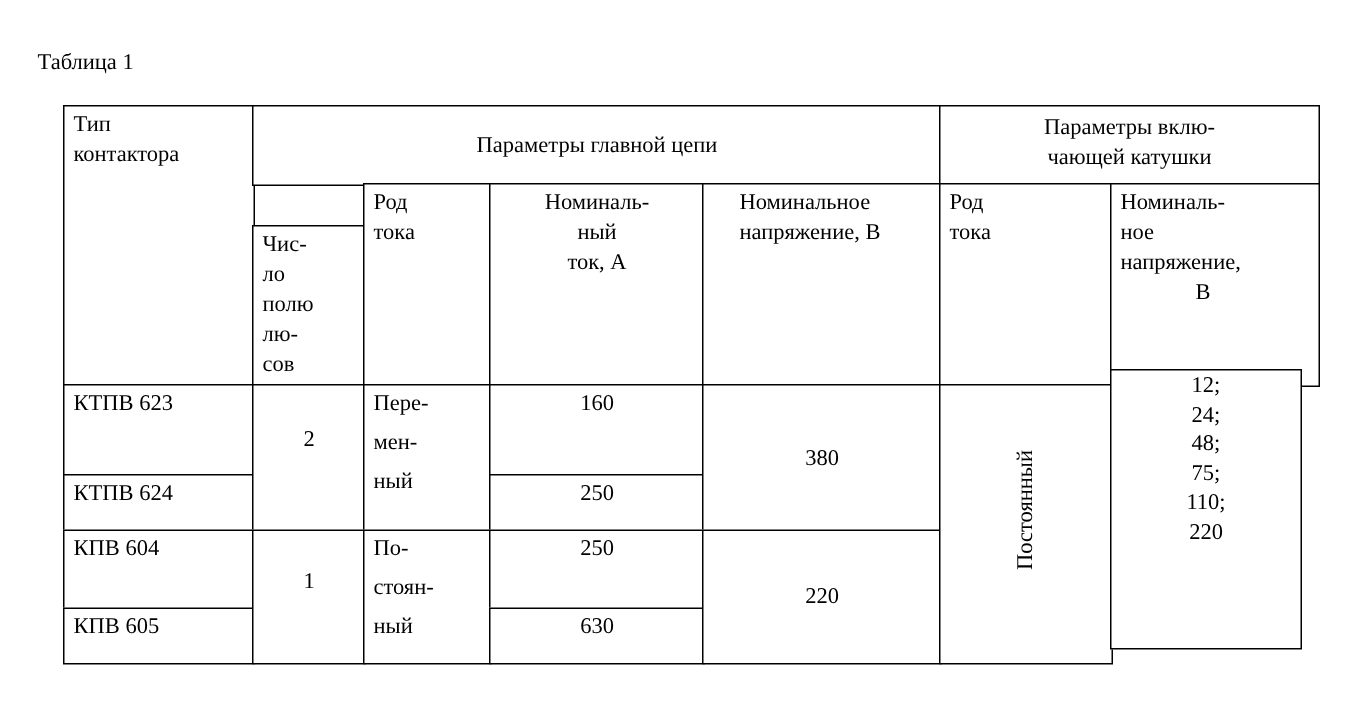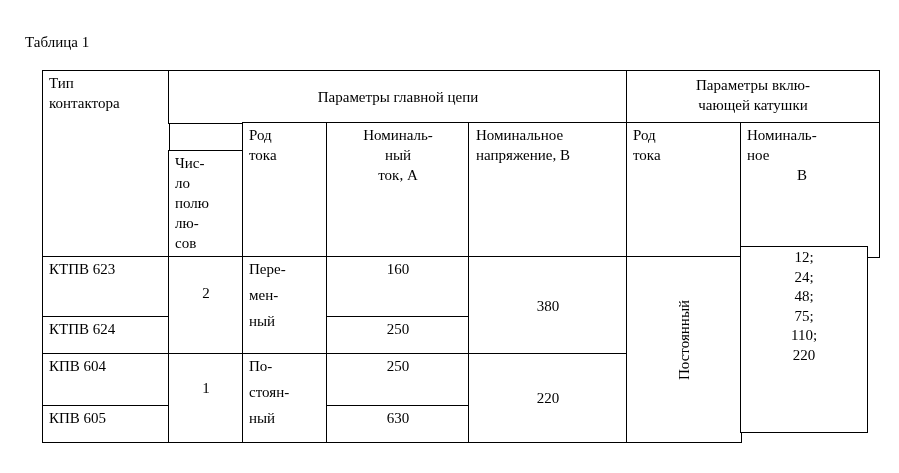--- a/index.html
+++ b/index.html
@@ -56,31 +56,32 @@
   </div>
   <div class="cell" style="left:200px;top:52px;width:86px;height:136px;">
     <span class="line">Род</span>
     <span class="line">тока</span>
   </div>
   <div class="cell center" style="left:284px;top:52px;width:144px;height:136px;">
     <span class="line">Номиналь-</span>
     <span class="line">ный</span>
     <span class="line">ток, А</span>
   </div>
-  <div class="cell" style="left:426px;top:52px;width:160px;height:136px;padding-left:7px;">
+  <div class="cell" style="left:426px;top:52px;width:160px;height:136px;padding-left:24px;">
     <span class="line">Номинальное</span>
     <span class="line">напряжение, В</span>
   </div>
   <div class="cell" style="left:584px;top:52px;width:116px;height:136px;">
     <span class="line">Род</span>
     <span class="line">тока</span>
   </div>
   <div class="cell" style="left:698px;top:52px;width:140px;height:136px;">
     <span class="line">Номиналь-</span>
     <span class="line">ное</span>
+    <span class="line">напряжение,</span>
     <span class="line" style="text-align:center;width:110px;">В</span>
   </div>
 
   <div class="cell" style="left:0;top:186px;width:128px;height:62px;">
     <span>КТПВ 623</span>
   </div>
   <div class="cell" style="left:0;top:246px;width:128px;height:39px;">
     <span>КТПВ 624</span>
   </div>
   <div class="cell" style="left:0;top:283px;width:128px;height:54px;">

